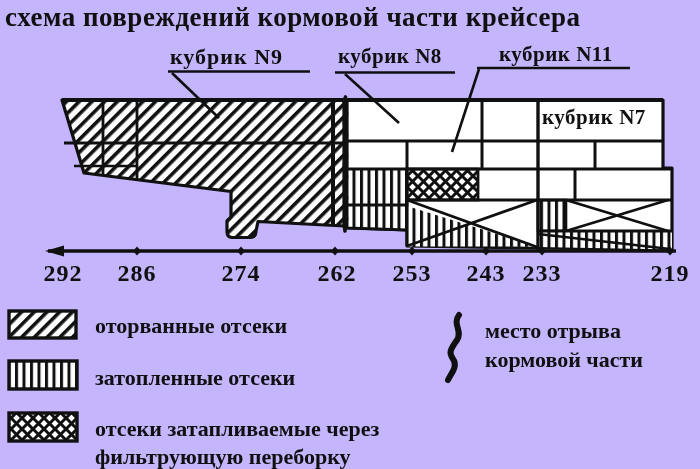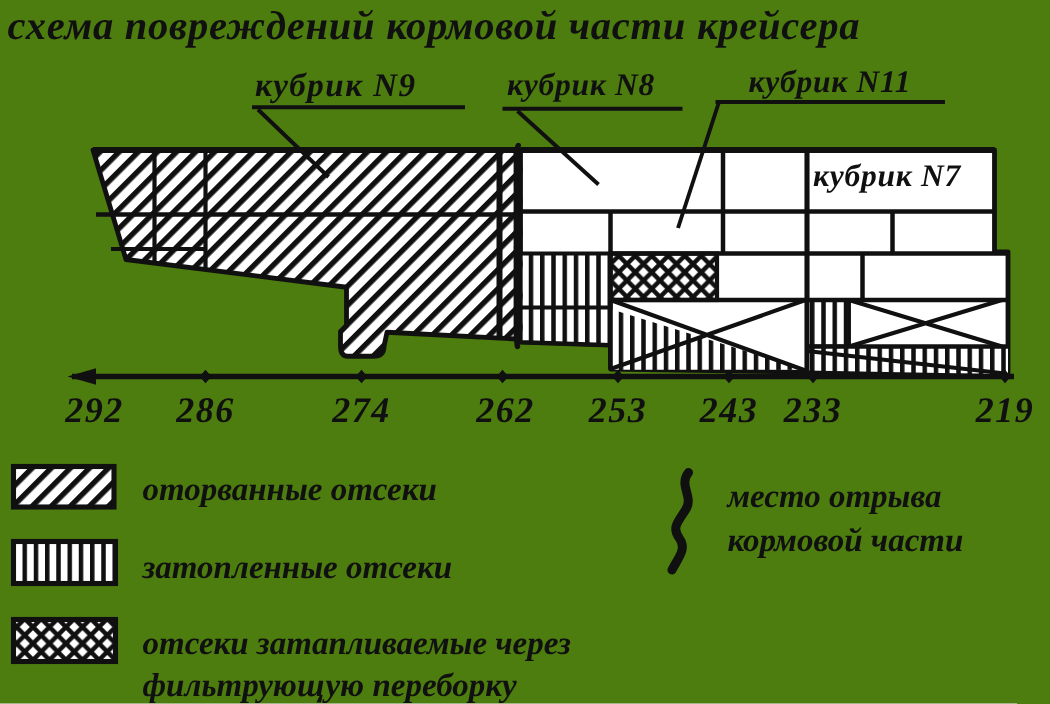--- a/index.html
+++ b/index.html
@@ -1,18 +1,18 @@
 <!DOCTYPE html>
 <html><head>
 <meta charset="utf-8">
 <style>
   html,body{margin:0;padding:0;background:#e8e8e8;}
   .canvas{
-    position:relative;width:700px;height:469px;background:#4d7c0f;
-    font-family:"Liberation Serif","DejaVu Serif",serif;overflow:hidden;font-style:italic;
+    position:relative;width:700px;height:469px;background:#c4b5fd;
+    font-family:"Liberation Serif","DejaVu Serif",serif;overflow:hidden;
   }
   .title{
     position:absolute;left:5px;top:2px;width:660px;
     font-size:27px;font-weight:bold;color:#101010;letter-spacing:0.5px;
     white-space:nowrap;
   }
   svg{position:absolute;left:0;top:0;}
   text{font-family:"Liberation Serif","DejaVu Serif",serif;font-weight:bold;fill:#101010;}
 </style>
 </head>

